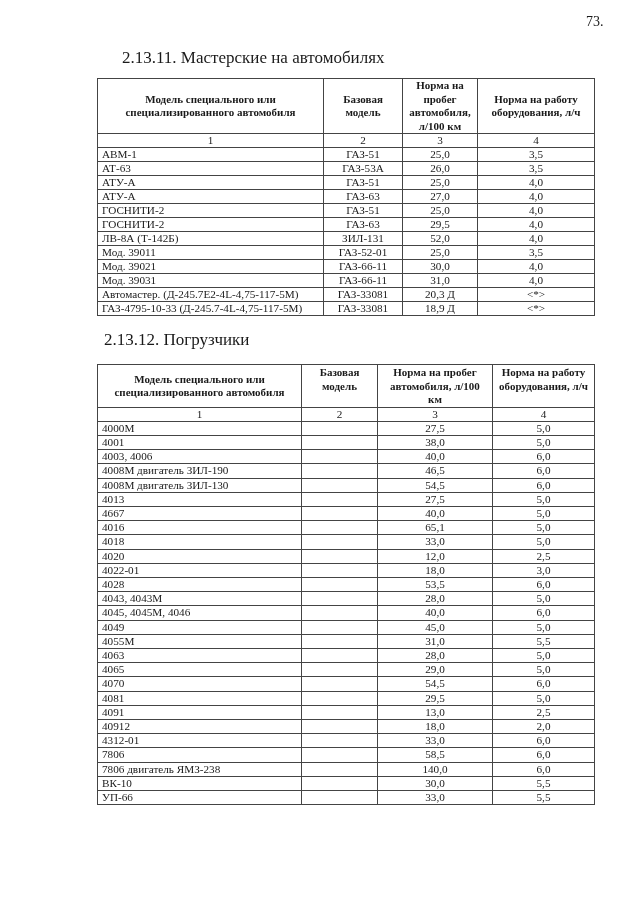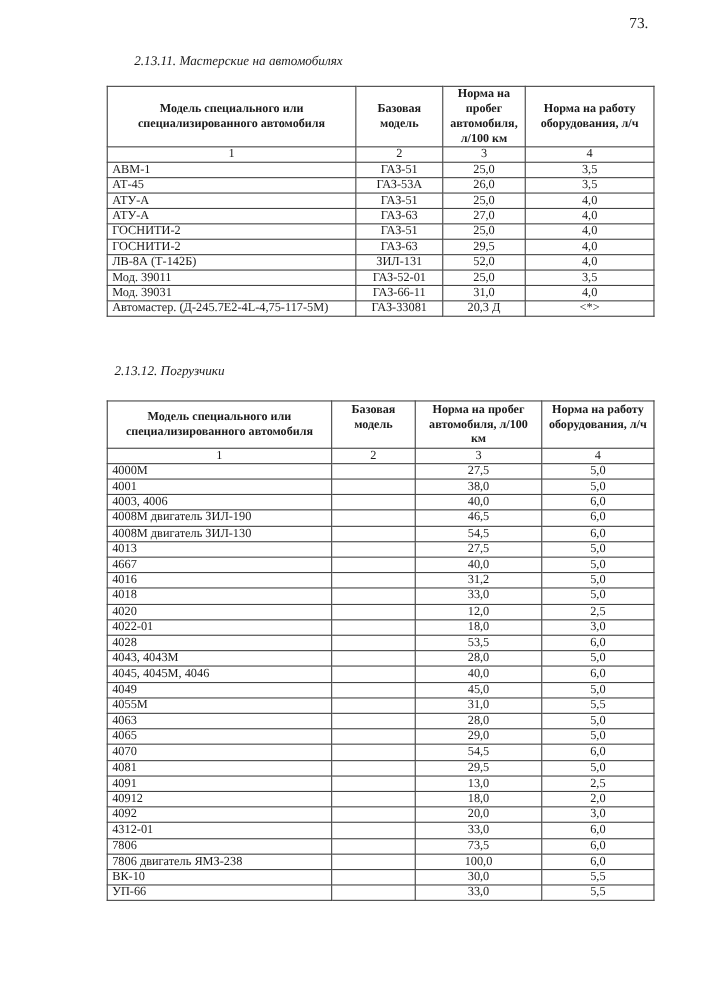--- a/index.html
+++ b/index.html
@@ -1,19 +1,19 @@
 <!DOCTYPE html>
 <html><head>
 <meta charset="utf-8">
 <style>
   html, body { margin: 0; padding: 0; background: #ffffff; }
   body { width: 640px; height: 905px; position: relative; overflow: hidden;
          font-family: "Liberation Serif", "DejaVu Serif", serif; color: #1a1a1a; }
-  .page-number { position: absolute; left: 572px; top: 14px; font-size: 14px; }
-  .section-title { position: absolute; font-size: 12px; white-space: nowrap; font-style: italic; }
+  .page-number { position: absolute; left: 586px; top: 14px; font-size: 14px; }
+  .section-title { position: absolute; font-size: 17px; white-space: nowrap; }
   #t1-title { left: 122px; top: 48px; }
   #t2-title { left: 104px; top: 330px; }
   table { position: absolute; border-collapse: collapse; table-layout: fixed; font-size: 11.2px; }
   td, th { border: 1px solid #444; padding: 0 4px; line-height: 13px; height: 13px;
            white-space: nowrap; overflow: hidden; }
   th { font-weight: bold; text-align: center; vertical-align: middle; white-space: normal;
        line-height: 13.5px; font-size: 11px; font-family: Liberation Serif, serif; }
   td.c { text-align: center; }
   td.l { text-align: left; }
   #table1 { left: 97px; top: 78px; width: 497px; }
@@ -53,21 +53,21 @@
     </tr>
   </thead>
   <tbody id="table1-body">
       <tr>
         <td class="l">АВМ-1</td>
         <td class="c">ГАЗ-51</td>
         <td class="c">25,0</td>
         <td class="c">3,5</td>
       </tr>
       <tr>
-        <td class="l">АТ-45</td>
+        <td class="l">АТ-63</td>
         <td class="c">ГАЗ-53А</td>
         <td class="c">26,0</td>
         <td class="c">3,5</td>
       </tr>
       <tr>
         <td class="l">АТУ-А</td>
         <td class="c">ГАЗ-51</td>
         <td class="c">25,0</td>
         <td class="c">4,0</td>
       </tr>
@@ -95,29 +95,41 @@
         <td class="c">52,0</td>
         <td class="c">4,0</td>
       </tr>
       <tr>
         <td class="l">Мод. 39011</td>
         <td class="c">ГАЗ-52-01</td>
         <td class="c">25,0</td>
         <td class="c">3,5</td>
       </tr>
       <tr>
+        <td class="l">Мод. 39021</td>
+        <td class="c">ГАЗ-66-11</td>
+        <td class="c">30,0</td>
+        <td class="c">4,0</td>
+      </tr>
+      <tr>
         <td class="l">Мод. 39031</td>
         <td class="c">ГАЗ-66-11</td>
         <td class="c">31,0</td>
         <td class="c">4,0</td>
       </tr>
       <tr>
         <td class="l">Автомастер. (Д-245.7Е2-4L-4,75-117-5М)</td>
         <td class="c">ГАЗ-33081</td>
         <td class="c">20,3 Д</td>
+        <td class="c">&lt;*&gt;</td>
+      </tr>
+      <tr>
+        <td class="l">ГАЗ-4795-10-33 (Д-245.7-4L-4,75-117-5М)</td>
+        <td class="c">ГАЗ-33081</td>
+        <td class="c">18,9 Д</td>
         <td class="c">&lt;*&gt;</td>
       </tr>
     </tbody>
 </table>
 
 <div class="section-title" id="t2-title">2.13.12. Погрузчики</div>
 
 <table id="table2">
   <colgroup>
     <col style="width:204px">
@@ -178,21 +190,21 @@
       </tr>
       <tr>
         <td class="l">4667</td>
         <td class="c"></td>
         <td class="c">40,0</td>
         <td class="c">5,0</td>
       </tr>
       <tr>
         <td class="l">4016</td>
         <td class="c"></td>
-        <td class="c">31,2</td>
+        <td class="c">65,1</td>
         <td class="c">5,0</td>
       </tr>
       <tr>
         <td class="l">4018</td>
         <td class="c"></td>
         <td class="c">33,0</td>
         <td class="c">5,0</td>
       </tr>
       <tr>
         <td class="l">4020</td>
@@ -266,41 +278,35 @@
         <td class="c">13,0</td>
         <td class="c">2,5</td>
       </tr>
       <tr>
         <td class="l">40912</td>
         <td class="c"></td>
         <td class="c">18,0</td>
         <td class="c">2,0</td>
       </tr>
       <tr>
-        <td class="l">4092</td>
-        <td class="c"></td>
-        <td class="c">20,0</td>
-        <td class="c">3,0</td>
-      </tr>
-      <tr>
         <td class="l">4312-01</td>
         <td class="c"></td>
         <td class="c">33,0</td>
         <td class="c">6,0</td>
       </tr>
       <tr>
         <td class="l">7806</td>
         <td class="c"></td>
-        <td class="c">73,5</td>
+        <td class="c">58,5</td>
         <td class="c">6,0</td>
       </tr>
       <tr>
         <td class="l">7806 двигатель ЯМЗ-238</td>
         <td class="c"></td>
-        <td class="c">100,0</td>
+        <td class="c">140,0</td>
         <td class="c">6,0</td>
       </tr>
       <tr>
         <td class="l">ВК-10</td>
         <td class="c"></td>
         <td class="c">30,0</td>
         <td class="c">5,5</td>
       </tr>
       <tr>
         <td class="l">УП-66</td>

